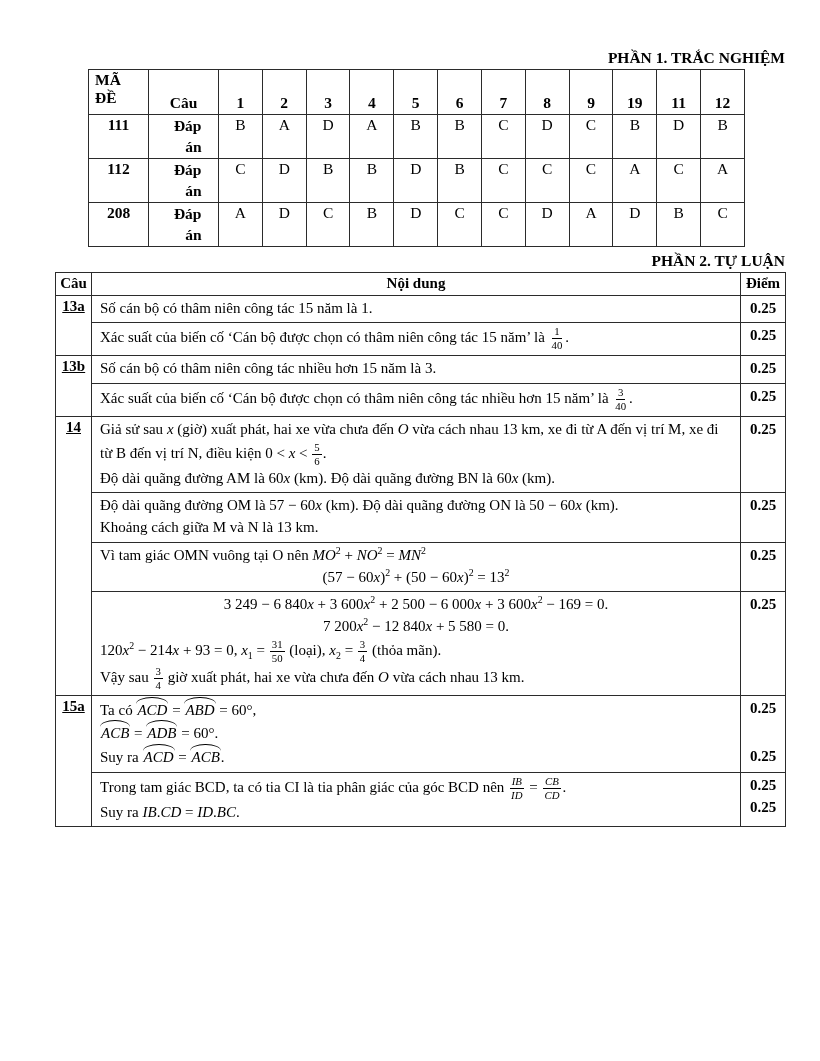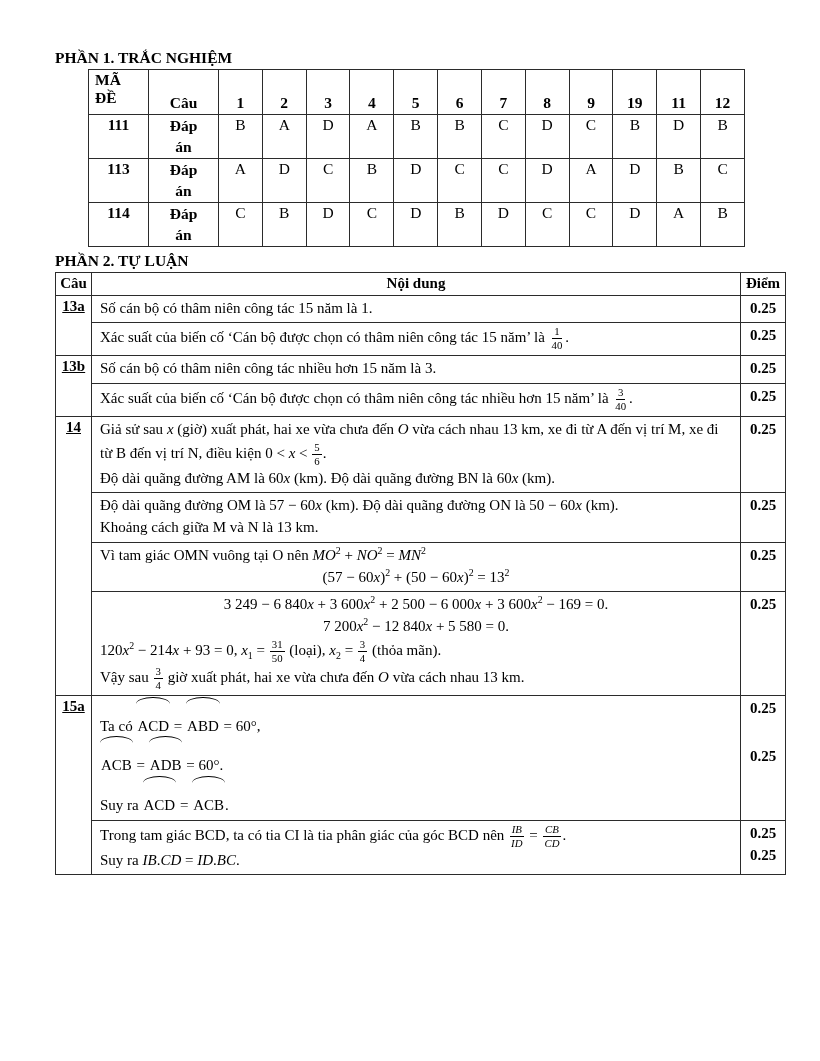--- a/index.html
+++ b/index.html
@@ -7,34 +7,34 @@
   body {
     width: 820px; height: 1061px;
     background: #ffffff;
     color: #000;
     font-family: "Liberation Serif", serif;
     overflow: hidden;
   }
   .page { padding: 44px 35px 0 55px; }
 
   .title-block { text-align: center; font-weight: bold; font-size: 16.5px; line-height: 1.4; }
-  .sec-heading { font-weight: bold; font-size: 15.5px; margin: 5px 0 2px 0; }
+  .sec-heading { font-weight: bold; font-size: 15.5px; margin: 5px 0 2px 0; text-align: right; }
 
   table { border-collapse: collapse; table-layout: fixed; }
   td, th { border: 1px solid #2b2b2b; padding: 0; }
 
   
   .mc-table { margin-left: 33px; width: 657px; font-size: 15.5px; margin-top: 1px; }
   .mc-table th, .mc-table td { text-align: center; }
   .mc-table thead th { vertical-align: bottom; font-weight: bold; height: 45px; padding: 1px 3px 2px 3px; margin-left: 46px; }
   .mc-table th.col-code { text-align: left; padding-left: 6px; vertical-align: top; }
   .mc-table tbody td { vertical-align: top; height: 42px; padding-top: 1px; }
   .mc-code { font-weight: bold; }
   .mc-anslabel { font-weight: bold; }
-  .wrap-label { display: inline-block; width: 36px; text-align: center; line-height: 1.35; }
+  .wrap-label { display: inline-block; width: 36px; text-align: right; line-height: 1.35; }
 
   
   .essay-table { width: 730px; font-size: 15px; margin-top: 2px; }
   .essay-table thead th { font-weight: bold; text-align: center; height: 23px; padding: 1px 4px; }
   .cau-cell { font-weight: bold; text-align: center; vertical-align: top; padding-top: 2px; text-decoration: underline; }
   .content-cell { vertical-align: top; padding: 2px 8px 3px 8px; }
   .point-cell { font-weight: bold; text-align: center; vertical-align: top; padding-top: 2px; }
   .line { line-height: 1.45; }
   .line.center { text-align: center; }
   .pt { line-height: 1.45; }
@@ -43,21 +43,21 @@
   i { font-style: italic; }
   sup { font-size: 0.66em; line-height: 0; vertical-align: super; }
   sub { font-size: 0.66em; line-height: 0; vertical-align: sub; }
 
   .frac { display: inline-flex; flex-direction: column; align-items: center;
           font-size: 0.72em; line-height: 1.2; vertical-align: middle; margin: 0 1px; }
   .frac .fn { border-bottom: 1px solid #000; padding: 0 2px; }
   .frac .fd { padding: 0 2px; }
   .frac.it { font-style: italic; }
 
-  .arc { position: relative; display: inline-block; padding: 18px 1px 0 1px; }
+  .arc { font-style: italic; position: relative; display: inline-block; padding: 2px 1px 0 1px; }
   .arc::before { content: ""; position: absolute; left: 0; right: 0; top: -1px; height: 6px;
                  border-top: 1.4px solid #000;
                  border-radius: 50% 50% 0 0 / 100% 100% 0 0; }
 </style>
 </head>
 <body>
 
 <div class="page">
 
   <div class="sec-heading">PHẦN 1. TRẮC NGHIỆM</div>
@@ -92,50 +92,50 @@
           <td>B</td>
           <td>B</td>
           <td>C</td>
           <td>D</td>
           <td>C</td>
           <td>B</td>
           <td>D</td>
           <td>B</td>
         </tr>
         <tr>
-          <td class="mc-code">113</td>
+          <td class="mc-code">112</td>
           <td class="mc-anslabel"><span class="wrap-label">Đáp án</span></td>
-          <td>A</td>
-          <td>D</td>
-          <td>C</td>
-          <td>B</td>
-          <td>D</td>
-          <td>C</td>
-          <td>C</td>
-          <td>D</td>
-          <td>A</td>
-          <td>D</td>
-          <td>B</td>
-          <td>C</td>
-        </tr>
-        <tr>
-          <td class="mc-code">114</td>
+          <td>C</td>
+          <td>D</td>
+          <td>B</td>
+          <td>B</td>
+          <td>D</td>
+          <td>B</td>
+          <td>C</td>
+          <td>C</td>
+          <td>C</td>
+          <td>A</td>
+          <td>C</td>
+          <td>A</td>
+        </tr>
+        <tr>
+          <td class="mc-code">208</td>
           <td class="mc-anslabel"><span class="wrap-label">Đáp án</span></td>
-          <td>C</td>
-          <td>B</td>
-          <td>D</td>
-          <td>C</td>
-          <td>D</td>
-          <td>B</td>
-          <td>D</td>
-          <td>C</td>
-          <td>C</td>
-          <td>D</td>
-          <td>A</td>
-          <td>B</td>
+          <td>A</td>
+          <td>D</td>
+          <td>C</td>
+          <td>B</td>
+          <td>D</td>
+          <td>C</td>
+          <td>C</td>
+          <td>D</td>
+          <td>A</td>
+          <td>D</td>
+          <td>B</td>
+          <td>C</td>
         </tr>
       </tbody>
   </table>
 
   <div class="sec-heading">PHẦN 2. TỰ LUẬN</div>
 
   <table class="essay-table">
     <colgroup>
       <col style="width:36px">
         <col style="width:649px">

